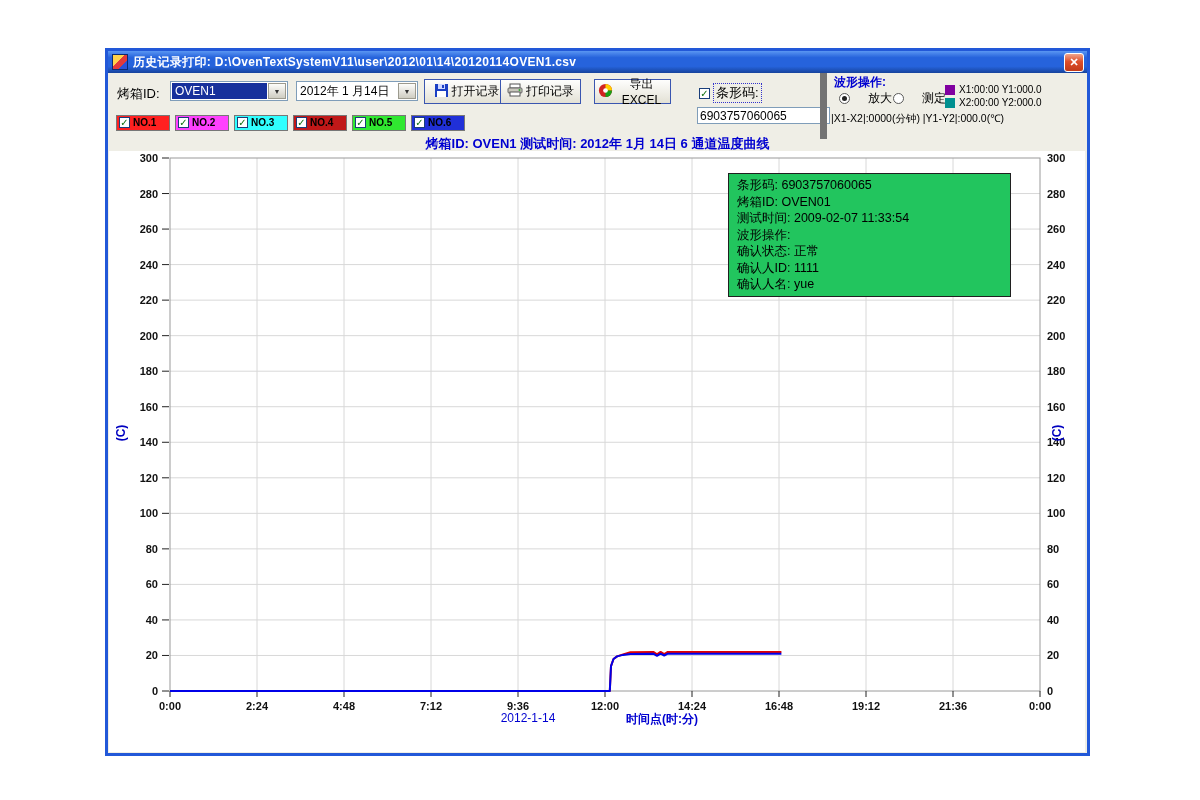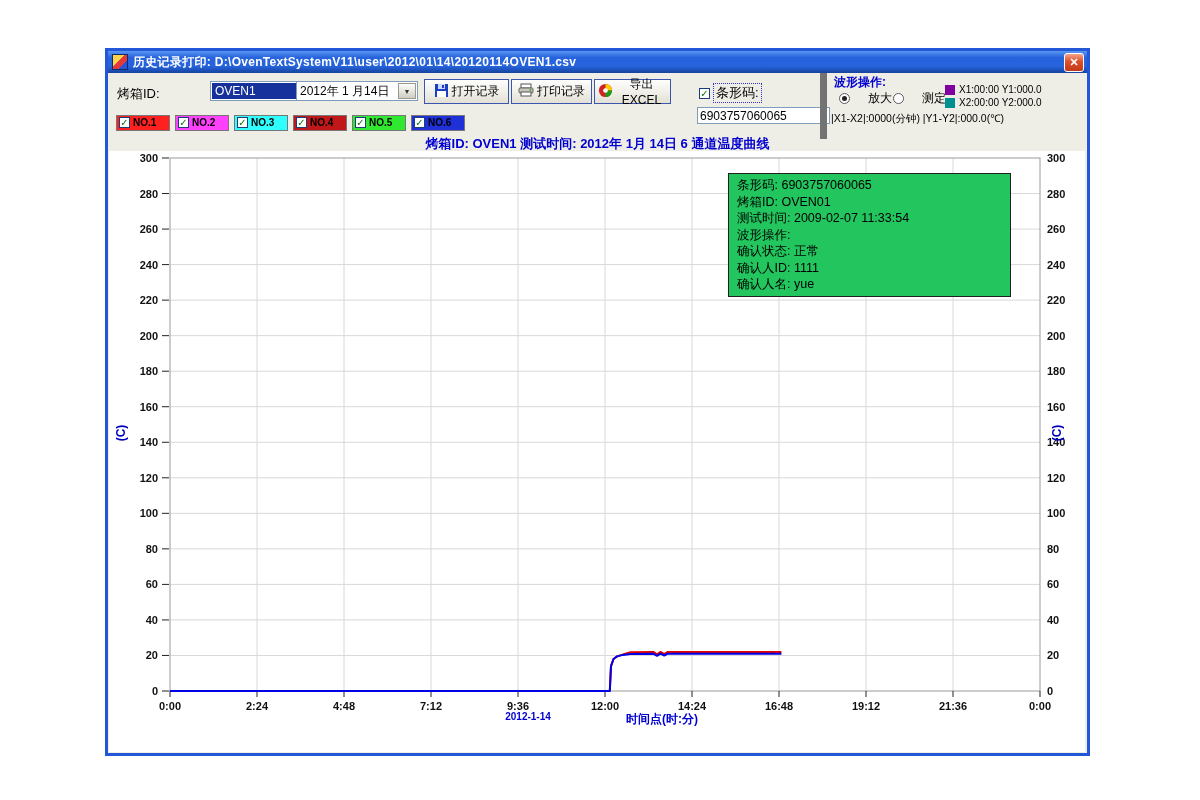--- a/index.html
+++ b/index.html
@@ -19,31 +19,31 @@
   .close-btn{position:absolute;right:3px;top:2px;width:18px;height:17px;border-radius:3px;
     background:linear-gradient(180deg,#F0A58C,#DE4E2A 45%,#C23A18);border:1px solid #fff;
     color:#fff;font-size:11px;font-weight:bold;display:flex;align-items:center;justify-content:center;cursor:pointer;}
   .content{position:absolute;left:0;top:22px;right:0;bottom:0;background:#EFEEE6;}
 
   
   .lbl{position:absolute;font-size:13px;color:#000;}
   .oven-lbl{left:9px;top:12px;}
   .combo{position:absolute;height:20px;background:#fff;border:1px solid #7F9DB9;
     display:flex;align-items:center;box-sizing:border-box;cursor:pointer;}
-  .combo1{left:62px;top:8px;width:118px;margin-left:40px;}
+  .combo1{left:62px;top:8px;width:118px;}
   .combo2{left:188px;top:8px;width:122px;}
   .combo .val{flex:1;font-size:12px;padding:1px 3px;white-space:nowrap;overflow:hidden;}
   .combo .val.sel{background:#16309C;color:#fff;margin:1px 0 1px 1px;}
   .combo .arrow{width:16px;align-self:stretch;margin:1px;background:linear-gradient(#FDFDFB,#CFCDC2);
     border:1px solid #9C9A8E;font-size:7px;color:#333;display:flex;align-items:center;justify-content:center;}
   .tbtn{position:absolute;height:25px;display:flex;align-items:center;justify-content:center;gap:3px;
     border:1px solid #3A56B0;background:linear-gradient(#FEFEFD,#E3E1D5);
     font:12px "Liberation Sans",sans-serif;color:#000;cursor:pointer;padding:0 3px;box-sizing:border-box;}
   .btn-open{left:316px;top:6px;width:85px;}
-  .btn-print{left:403px;top:6px;width:81px;}
+  .btn-print{left:392px;top:6px;width:81px;}
   .btn-excel{left:486px;top:6px;width:77px;}
   .chk{position:absolute;display:flex;align-items:center;gap:3px;cursor:pointer;}
   .barcode-chk{left:591px;top:10px;}
   .cbx{width:11px;height:11px;background:#fff;border:1px solid #1a3e7a;font-size:10px;line-height:10px;
     color:#107010;text-align:center;box-sizing:border-box;flex:0 0 auto;}
   .bc-lbl{font-size:13px;border:1px dotted #3333cc;padding:0 2px;}
   .bc-input{position:absolute;left:589px;top:34px;width:133px;height:17px;border:1px solid #7F9DB9;
     font:12px "Liberation Sans",sans-serif;padding:2px 2px;box-sizing:border-box;background:#fff;}
 
   
@@ -71,21 +71,21 @@
   
   .chart-header{position:absolute;left:0;top:62px;width:100%;text-align:center;
     color:#0000D0;font-size:13px;font-weight:bold;}
   .chart-panel{position:absolute;left:1px;top:78px;width:976px;height:601px;background:#fff;}
   #chart-svg{position:absolute;left:0;top:0;}
   #chart-svg text{font:bold 11px "Liberation Sans",sans-serif;fill:#111;}
   .axis-c{position:absolute;color:#0000C0;font-size:12px;font-weight:bold;transform:rotate(-90deg);}
   .axis-c.left{left:4px;top:275px;}
   .axis-c.right{left:940px;top:275px;}
   .x-date{position:absolute;left:355px;top:560px;width:128px;text-align:center;
-    color:#0000D0;font-size:10px;font-weight:bold;}
+    color:#0000D0;font-size:12px;font-weight:normal;}
   .x-label{position:absolute;left:478px;top:560px;width:150px;text-align:center;
     color:#0000D0;font-size:12px;font-weight:bold;}
   .infobox{position:absolute;left:619px;top:22px;width:283px;border:1px solid #202020;
     background:#22c55e;padding:3px 8px;box-sizing:border-box;}
   .ibline{font-size:12.5px;line-height:16.5px;color:#000;white-space:nowrap;}
 </style>
 </head>
 <body>
 
 <div class="stage">

